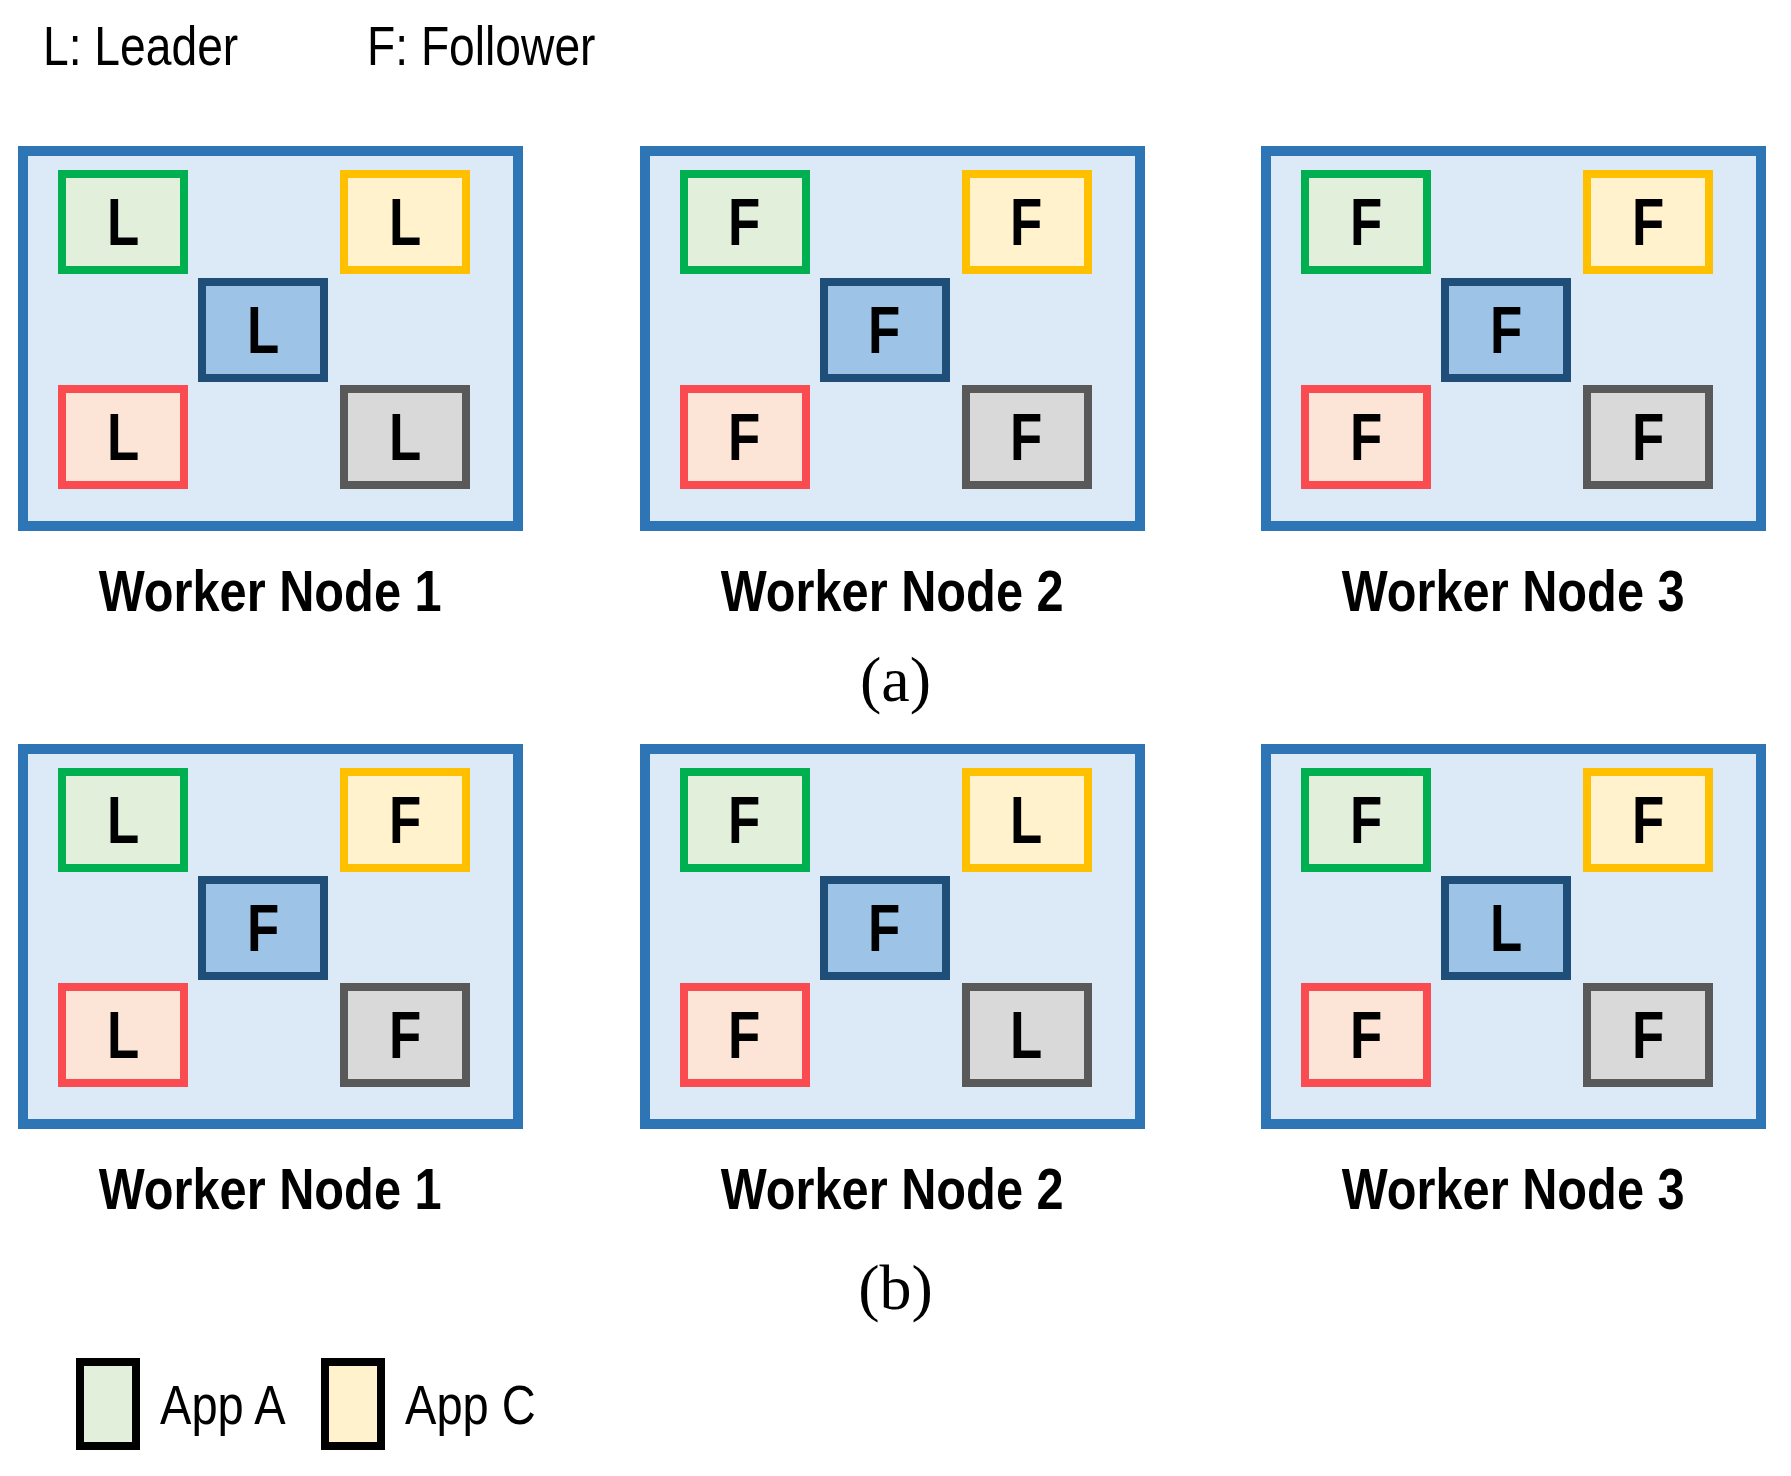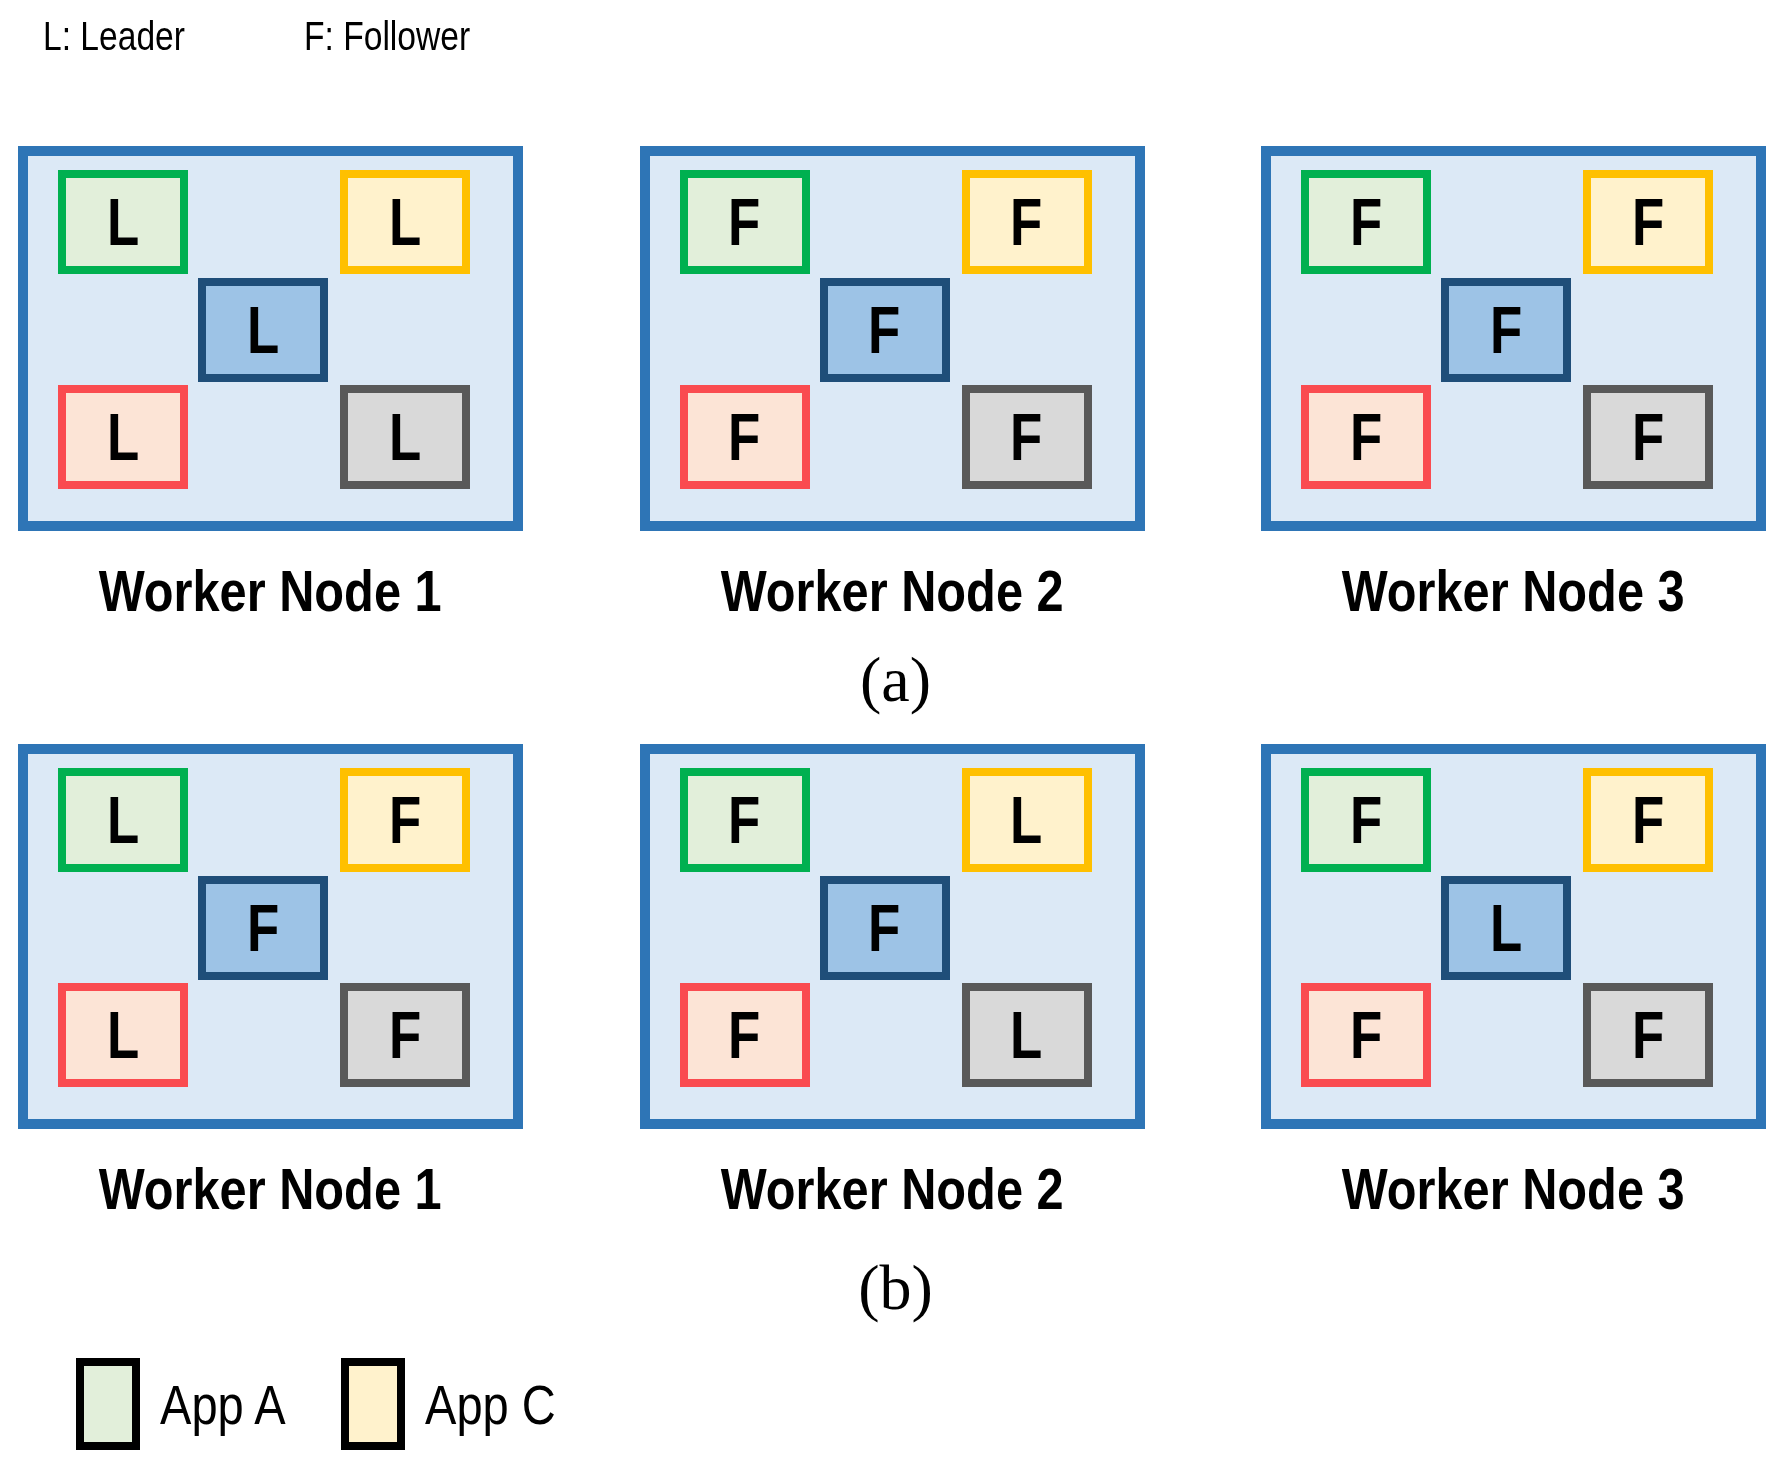--- a/index.html
+++ b/index.html
@@ -3,21 +3,21 @@
 <meta charset="utf-8">
 <style>
   html,body { margin:0; padding:0; background:#ffffff; }
   .page {
     position:relative; width:1791px; height:1476px; background:#ffffff;
     font-family:"Liberation Sans", sans-serif; color:#000; overflow:hidden;
   }
   .cond   { display:inline-block; transform:scaleX(0.84); transform-origin:0 50%; white-space:nowrap; }
   .cond-c { display:inline-block; transform:scaleX(0.84); transform-origin:50% 50%; white-space:nowrap; }
 
-  .key-row { padding:14px 0 0 43px; font-size:40px; display:flex; gap:92px; height:74px; }
+  .key-row { padding:14px 0 0 43px; font-size:55px; display:flex; gap:92px; height:74px; }
 
   .section { }
   .nodes-row {
     display:flex; justify-content:space-between;
     padding-left:18px; padding-right:25px; margin-top:58px;
   }
   .section-b .nodes-row { margin-top:24px; }
   .node-col { width:505px; }
   .node {
     position:relative; width:505px; height:385px; box-sizing:border-box;
@@ -42,21 +42,21 @@
   .app-e { border-color:var(--app-e-border); background:var(--app-e-fill); }
 
   .node-label { margin-top:26px; text-align:center; font-size:58px; font-weight:bold;text-decoration:underline; }
   .caption {
     text-align:center; font-family:"Liberation Serif", serif;
     font-size:64px; margin-top:16px; height:80px; line-height:80px;
   }
   .section-b .caption { margin-top:26px; }
 
   .legend-row {
-    display:flex; align-items:center; gap:32px;
+    display:flex; align-items:center; gap:12px;
     margin-top:30px; margin-left:76px;
   }
   .legend-item { display:flex; align-items:center; gap:20px; }
   .legend-swatch {
     width:64px; height:92px; box-sizing:border-box; border:8px solid #000; flex:0 0 auto;
   }
   .legend-label { font-size:56px; }
 </style>
 </head>
 <body>

